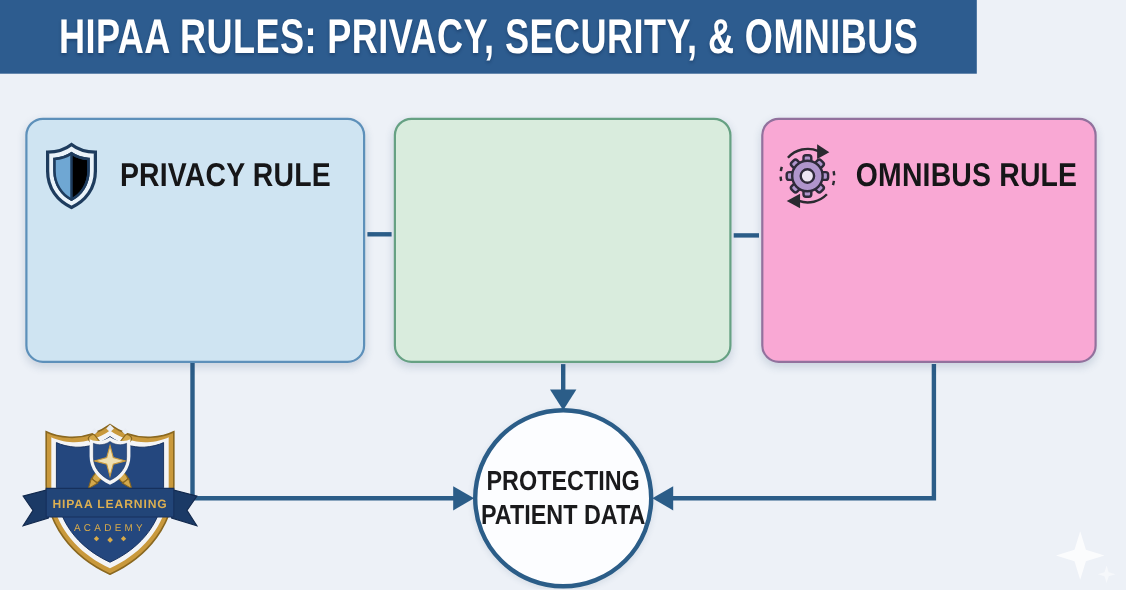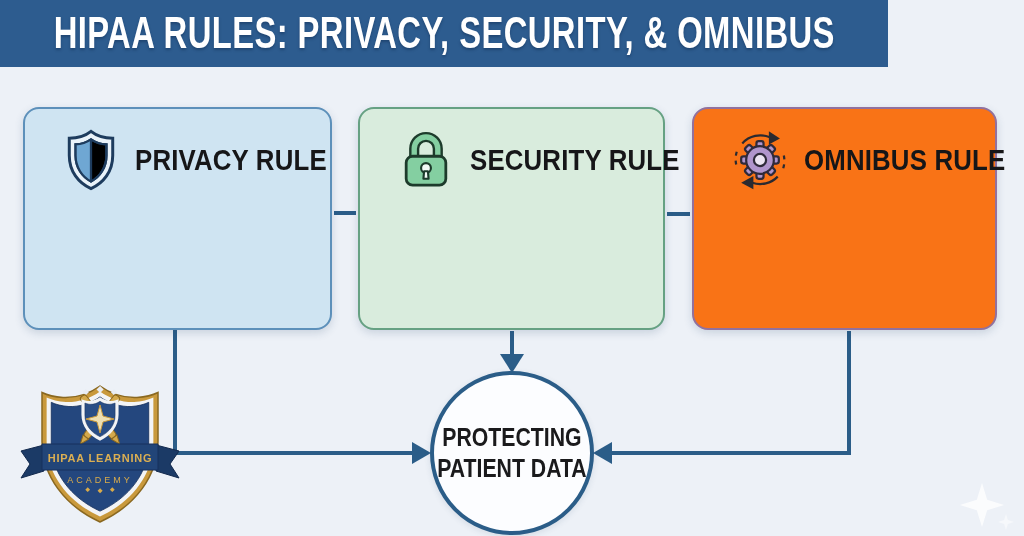--- a/index.html
+++ b/index.html
@@ -20,25 +20,25 @@
     white-space:nowrap; display:inline-block;
     transform:scaleX(0.80) scaleY(1.08);
     text-shadow:0 2px 3px rgba(10,30,60,0.35);
   }
   
   .overlay { position:absolute; left:0; top:0; width:1024px; height:536px; pointer-events:none; }
   
   .card {
     position:absolute; top:107px; height:223px; border-radius:16px;
     border:2px solid; box-shadow:0 3px 8px rgba(40,70,110,0.18);
-    padding:16px 14px 10px 34px;
+    padding:16px 14px 10px 8px;
   }
   .card-privacy  { left:23px;  width:309px; background:#cfe4f2; border-color:#5d90ba; }
   .card-security { left:358px; width:307px; background:#d9ecdd; border-color:#66a183; }
-  .card-omnibus  { left:692px; width:305px; background:#f97316; border-color:#92719d; }
+  .card-omnibus  { left:692px; width:305px; background:#f9a8d4; border-color:#92719d; }
   .card-head { display:flex; align-items:center; gap:12px; height:70px; margin-bottom:10px; }
   .card-head .icon { width:64px; height:64px; flex:0 0 64px; display:flex; align-items:center; justify-content:center; }
   .card-title {
     font-size:30px; font-weight:700; color:#161618; white-space:nowrap;
     display:inline-block; transform:scaleX(0.86); transform-origin:left center;
     letter-spacing:0.2px;
   }
   .bullets { list-style:none; }
   .bullets li {
     font-size:19.5px; line-height:27px; color:#212124; white-space:nowrap;
@@ -98,32 +98,20 @@
         <path d="M28,10 C32,12.8 36.8,14.2 41.5,14.4 L41.5,24 C41.5,34.5 35.7,42.8 28,46.8 C20.3,42.8 14.5,34.5 14.5,24 L14.5,14.4 C19.2,14.2 24,12.8 28,10 Z" fill="#6fa7d3" clip-path="url(#shl)"></path>
         <path d="M28,10 C32,12.8 36.8,14.2 41.5,14.4 L41.5,24 C41.5,34.5 35.7,42.8 28,46.8 C20.3,42.8 14.5,34.5 14.5,24 L14.5,14.4 C19.2,14.2 24,12.8 28,10 Z" fill="none" stroke="#1e3c5e" stroke-width="2"></path>
         <line x1="28" y1="10" x2="28" y2="46.8" stroke="#1e3c5e" stroke-width="2"></line>
       </svg>
     </span>
     <h2 class="card-title">PRIVACY RULE</h2>
   </div>
 </section>
 
 <section class="card card-security">
-  <div class="card-head">
-    <span class="icon">
-      <svg viewBox="0 0 56 56" width="60" height="60">
-        <path d="M17,28 V17.5 A11,11 0 0 1 39,17.5 V28" fill="none" stroke="#1d3b2b" stroke-width="9.5" stroke-linecap="round"></path>
-        <path d="M17,28 V17.5 A11,11 0 0 1 39,17.5 V28" fill="none" stroke="#84cfa1" stroke-width="5" stroke-linecap="round"></path>
-        <rect x="9.5" y="24.5" width="37" height="27" rx="6" fill="#84cfa1" stroke="#1d3b2b" stroke-width="2.6"></rect>
-        <circle cx="28" cy="35.5" r="4.6" fill="#f2faf5" stroke="#1d3b2b" stroke-width="2"></circle>
-        <path d="M26.2,38.5 h3.6 l0.6,7 h-4.8 Z" fill="#f2faf5" stroke="#1d3b2b" stroke-width="2" stroke-linejoin="round"></path>
-      </svg>
-    </span>
-    <h2 class="card-title">SECURITY RULE</h2>
-  </div>
 </section>
 
 <section class="card card-omnibus">
   <div class="card-head">
     <span class="icon">
       <svg viewBox="0 0 56 56" width="62" height="62">
         <g stroke="#2a2a30" stroke-width="2" fill="none">
           <path d="M12,13 A22,22 0 0 1 37,7.5"></path>
           <path d="M49.5,24 A22,22 0 0 1 48,38" stroke-dasharray="3.5,4.5"></path>
           <path d="M44,43 A22,22 0 0 1 21,48.5"></path>

